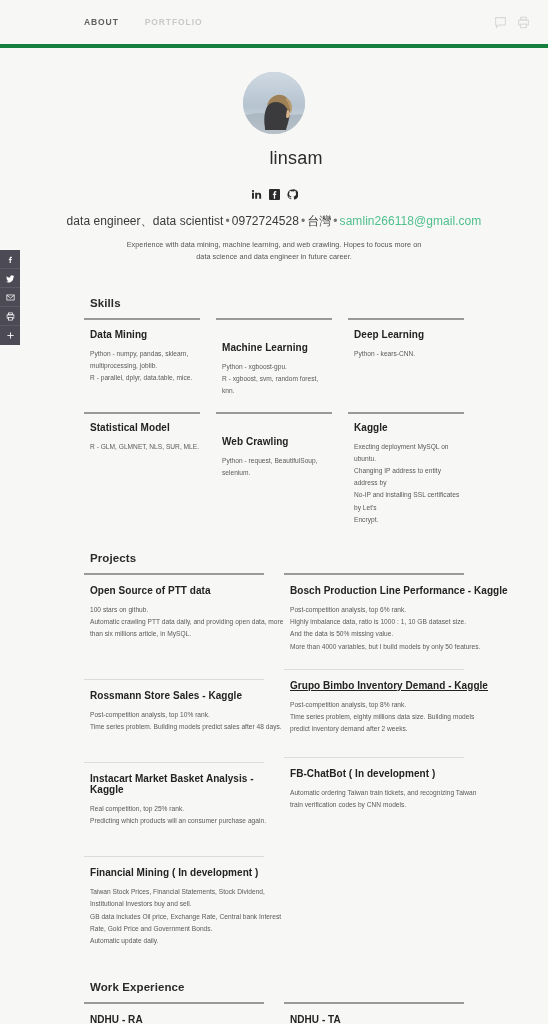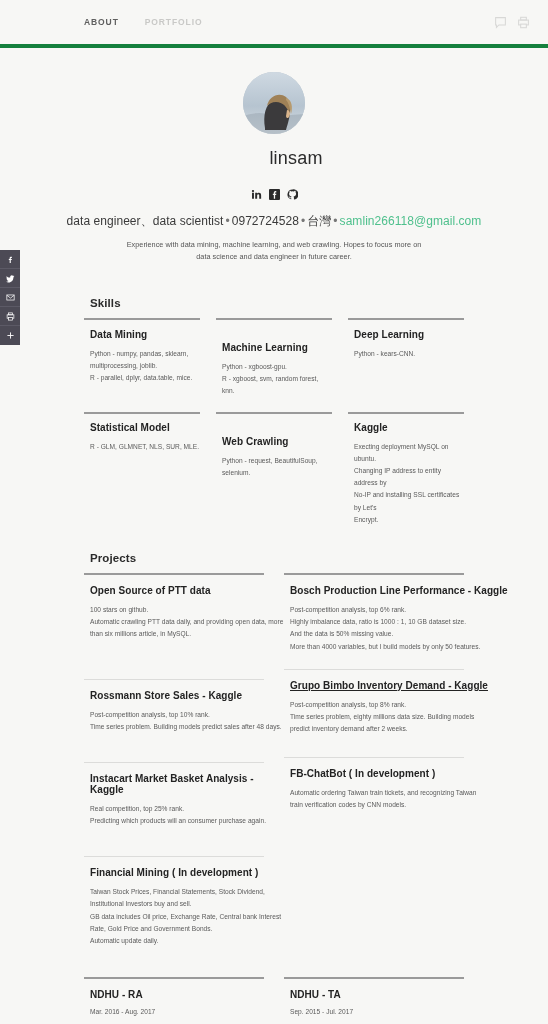--- a/index.html
+++ b/index.html
@@ -357,20 +357,21 @@
           <div class="entry-body">
             <div style="white-space:nowrap;">Automatic ordering Taiwan train tickets, and recognizing Taiwan</div>
             <div>train verification codes by CNN models.</div>
           </div>
         </div>
       </div>
     </div>
   </div>
 
   <div class="section" style="margin-top:22px;">
+    <div class="sec-title">Work Experience</div>
     <div class="cols2">
       <div class="col">
         <div class="rule"></div>
         <div class="proj-item">
           <div class="entry-title" style="margin-bottom:6px;">NDHU - RA</div>
           <div class="entry-body" style="margin-bottom:10px;">Mar. 2016 - Aug. 2017</div>
 
         </div>
       </div>
       <div class="col">

